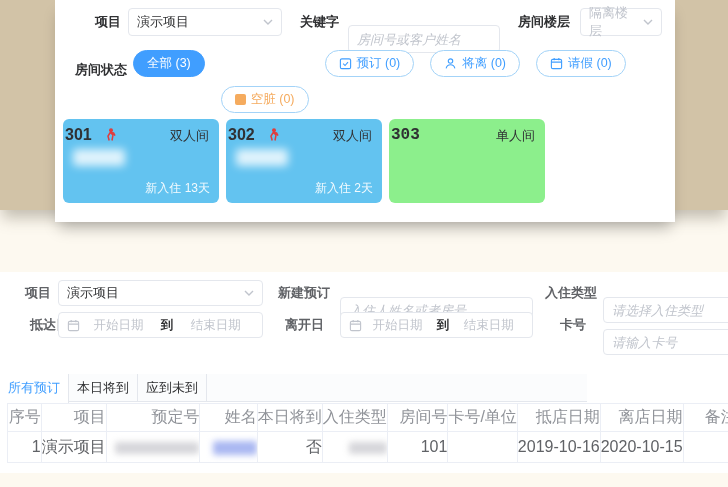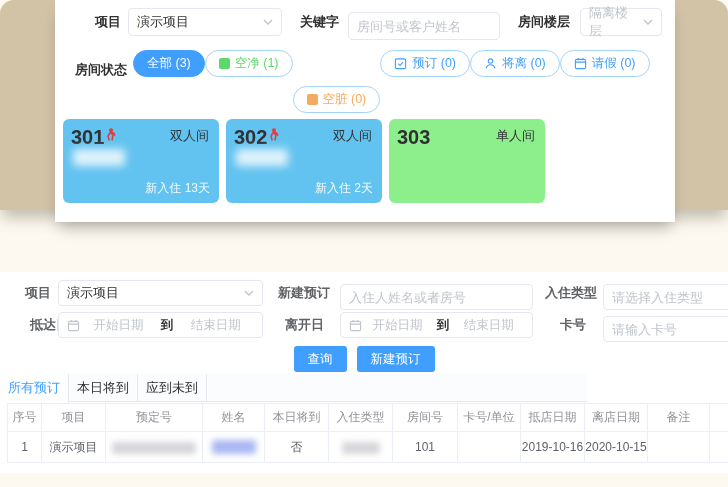--- a/index.html
+++ b/index.html
@@ -6,56 +6,56 @@
     --primary:#409eff; --band:#d2c3a7; --page_bg:#fdf9f0;
     --room_blue:#63c3f0; --room_green:#8cef8c;
     --clean_green:#5fd86a; --dirty_orange:#f5ab5e;
     --outline_blue:#a3d3f8; --border:#e4e7ed; --table_border:#ebeef5;
     --text_dark:#303133; --text_label:#606266; --placeholder:#c0c4cc;
     --header_text:#909399; --red_flag:#e03c3c;
   }
   *{margin:0;padding:0;box-sizing:border-box;}
   html,body{width:728px;height:487px;}
   body{font-family:"Liberation Sans","DejaVu Sans",sans-serif;background:var(--page_bg);}
-  .stage{position:relative;width:728px;height:487px;overflow:hidden;background:var(--page_bg);border-radius:14px;}
+  .stage{position:relative;width:728px;height:487px;overflow:hidden;background:var(--page_bg);}
 
   
   .top-band{position:absolute;left:0;top:0;width:728px;height:210px;background:var(--band);
             box-shadow:0 10px 14px -2px rgba(90,80,60,.35);}
   .room-panel{position:absolute;left:55px;top:0;width:620px;height:222px;background:#fff;
               box-shadow:0 10px 14px -4px rgba(0,0,0,.25);}
   .rp-row1{position:absolute;left:0;top:8px;width:620px;height:28px;}
   .rp-row2{position:absolute;left:0;top:50px;width:620px;height:27px;}
   .f-label{position:absolute;top:0;height:28px;line-height:28px;font-size:13px;font-weight:bold;color:var(--text_dark);}
   .box{position:absolute;top:0;height:28px;border:1px solid var(--border);border-radius:4px;background:#fff;
        display:flex;align-items:center;padding:0 8px;font-size:13px;color:var(--text_dark);}
   .box .grow{flex:1;}
   .ph{color:var(--placeholder);}
   .chev{width:10px;height:6px;flex:none;margin-left:4px;}
-  input.txt{position:absolute;top:4px;height:28px;border:1px solid var(--border);border-radius:4px;background:#fff;
-       padding:0 8px;font-size:13px;color:var(--text_dark);outline:none;font-family:inherit;}
+  input.txt{position:absolute;top:17px;height:28px;border:1px solid var(--border);border-radius:4px;background:#fff;
+       padding:0 8px;font-size:13px;color:var(--text_dark);outline:none;font-family:inherit;font-style:italic;}
   input.txt::placeholder{color:var(--placeholder);}
 
   .status-label{position:absolute;left:20px;top:6px;height:27px;line-height:27px;font-size:13px;font-weight:bold;color:var(--text_dark);}
-  .status-btns{position:absolute;left:78px;top:0;display:flex;gap:0;}
+  .status-btns{position:absolute;left:78px;top:0;display:flex;gap:16px;}
   .sbtn{height:27px;border-radius:14px;border:1px solid var(--outline_blue);background:#fff;color:var(--primary);
         font-size:12.5px;display:flex;align-items:center;justify-content:center;gap:5px;padding:0 13px;cursor:pointer;white-space:nowrap;}
   .sbtn.active{background:var(--primary);border-color:var(--primary);color:#fff;}
   .sbtn.clean{color:var(--clean_green);}
   .sbtn.dirty{color:var(--dirty_orange);margin-top:36px;}
   .swatch{width:11px;height:11px;border-radius:2px;display:inline-block;}
   .swatch.green{background:var(--clean_green);}
   .swatch.orange{background:var(--dirty_orange);}
   .sicon{width:13px;height:13px;flex:none;}
 
   .cards{position:absolute;left:8px;top:119px;display:flex;gap:7px;}
   .card{width:156px;height:84px;border-radius:6px;position:relative;cursor:pointer;}
   .card.blue{background:var(--room_blue);}
-  .card.green{background:var(--room_green);}
-  .card .num{position:absolute;left:8px;top:7px;font-size:20px;font-weight:bold;color:var(--text_dark);}
+  .card.green{background:var(--room_green);font-family:Liberation Mono, monospace;}
+  .card .num{position:absolute;left:2px;top:7px;font-size:16px;font-weight:bold;color:var(--text_dark);}
   .card .flag{position:absolute;left:42px;top:9px;width:11px;height:13px;}
   .card .rtype{position:absolute;right:10px;top:8px;font-size:13px;color:var(--text_dark);}
   .card .blurname{position:absolute;left:10px;top:30px;width:52px;height:17px;background:rgba(255,255,255,.8);
                   filter:blur(4px);border-radius:3px;}
   .card .note{position:absolute;right:9px;bottom:6px;font-size:12px;color:rgba(255,255,255,.92);}
 
   
   .booking-panel{position:absolute;left:0;top:272px;width:728px;height:201px;background:#fff;}
   .bp-row1{position:absolute;left:0;top:8px;width:728px;height:26px;}
   .bp-row2{position:absolute;left:0;top:40px;width:728px;height:26px;}
@@ -72,21 +72,21 @@
         padding:0 14px;cursor:pointer;font-family:inherit;}
 
   .tabs{position:absolute;left:0;top:102px;width:587px;height:28px;background:#fbfcfd;border-bottom:1px solid var(--border);display:flex;}
   .tab{width:69px;height:28px;line-height:27px;text-align:center;font-size:13px;color:var(--text_dark);
        border-right:1px solid var(--border);cursor:pointer;}
   .tab.active{background:#fff;color:var(--primary);border-left:1px solid var(--border);margin-bottom:-1px;height:29px;}
   .tab:first-child.active{border-left:none;}
 
   .tablewrap{position:absolute;left:7px;top:131px;width:760px;}
   table{border-collapse:collapse;table-layout:fixed;}
-  th,td{border:1px solid var(--table_border);font-size:12px;text-align:center;overflow:hidden;white-space:nowrap;}
+  th,td{border:1px solid var(--table_border);font-size:16px;text-align:right;overflow:hidden;white-space:nowrap;}
   th{height:28px;color:var(--header_text);font-weight:normal;background:#fff;}
   td{height:31px;color:var(--text_label);}
   .c0{width:34px;}.c1{width:64px;}.c2{width:97px;}.c3{width:62px;}.c4{width:64px;}.c5{width:64px;}
   .c6{width:65px;}.c7{width:63px;}.c8{width:64px;}.c9{width:63px;}.c10{width:62px;}.c11{width:40px;}
   .redact{display:inline-block;vertical-align:middle;filter:blur(3px);border-radius:2px;}
   .redact.gray{background:#d6d6da;height:12px;}
   .redact.blue{background:#aab8f2;height:14px;}
 </style>
 </head>
 <body>
@@ -117,24 +117,20 @@
           </svg>
       </div>
     </div>
 
     <div class="rp-row2">
       <span class="status-label">房间状态</span>
       <div class="status-btns">
         <button class="sbtn active">
           <span>全部 (3)</span>
         </button>
-        <button class="sbtn clean">
-          <span class="swatch green"></span>
-          <span>空净 (1)</span>
-        </button>
         <button class="sbtn dirty">
           <span class="swatch orange"></span>
           <span>空脏 (0)</span>
         </button>
         <button class="sbtn">
           <svg class="sicon" viewBox="0 0 14 14">
             <rect x="1.5" y="2" width="11" height="10.5" rx="1.5" fill="none" stroke="#409eff" stroke-width="1.2"></rect>
             <path d="M4.5 7.2l2 2 3.2-3.6" fill="none" stroke="#409eff" stroke-width="1.2"></path>
           </svg>
           <span>预订 (0)</span>
@@ -222,24 +218,20 @@
         </svg>
         <span class="seg">开始日期</span>
         <span class="to">到</span>
         <span class="seg">结束日期</span>
       </div>
 
       <span class="b-label" style="left:560px">卡号</span>
       <input class="txt" style="left: 603px; width: 150px; height: 26px;" placeholder="请输入卡号">
     </div>
 
-    <div class="action-btns">
-      <button class="pbtn">查询</button>
-      <button class="pbtn">新建预订</button>
-    </div>
 
     <div class="tabs">
       <div class="tab active">所有预订</div>
       <div class="tab">本日将到</div>
       <div class="tab">应到未到</div>
     </div>
 
     <div class="tablewrap">
       <table>
         <colgroup>

